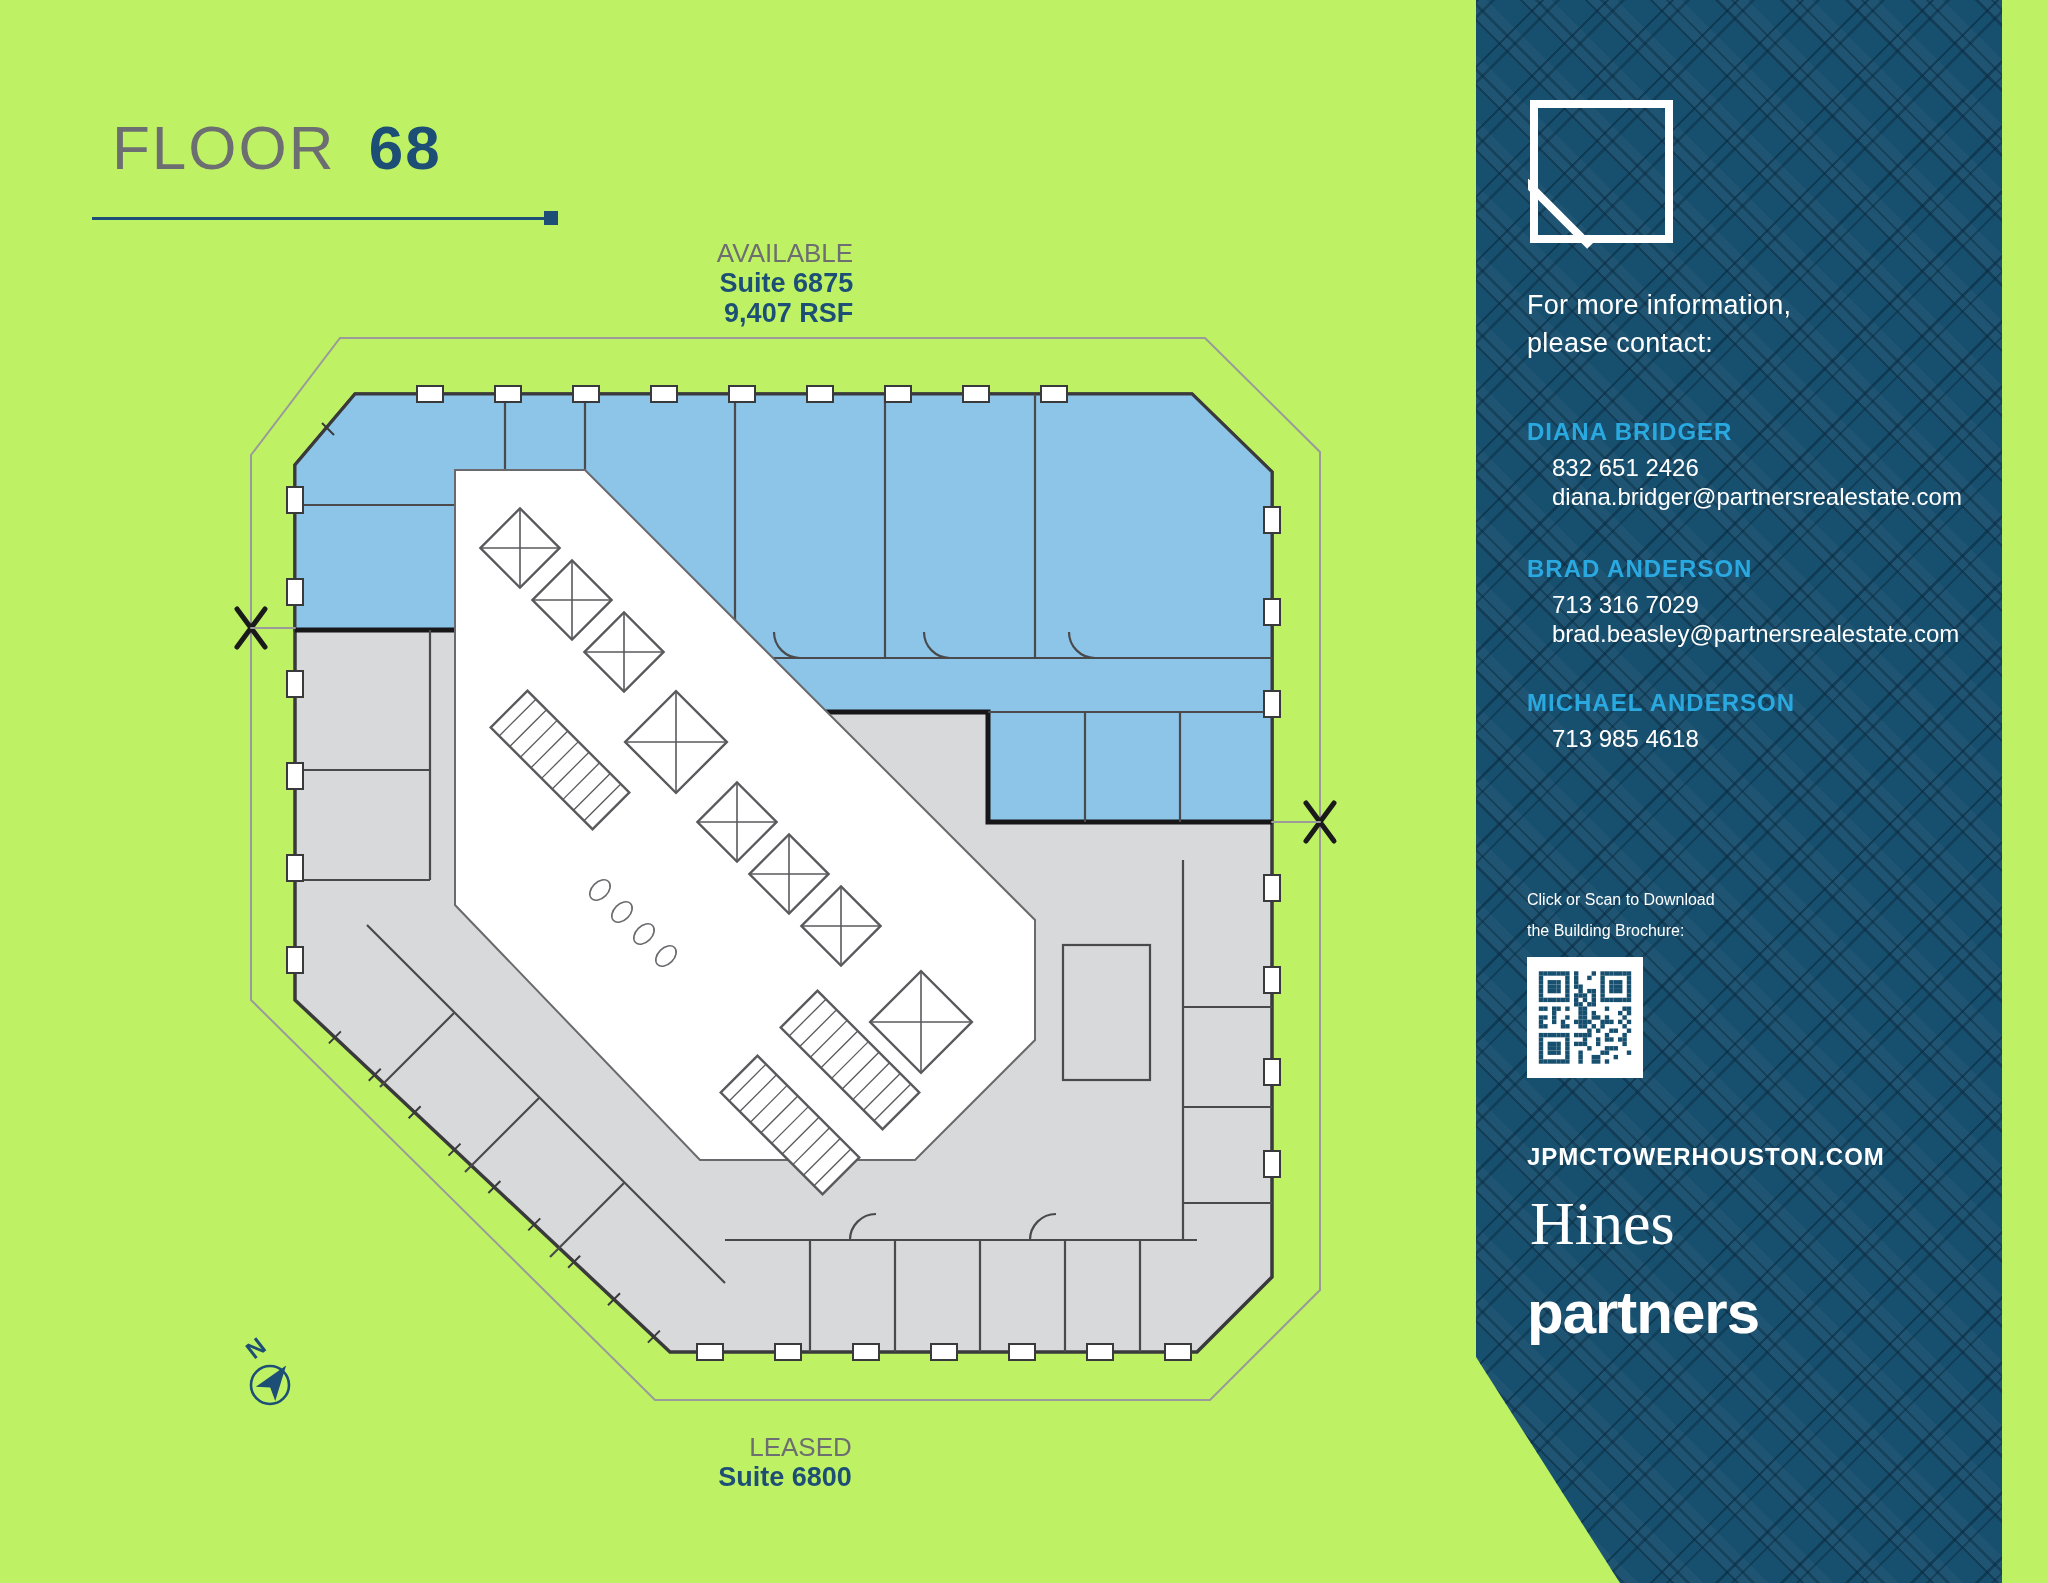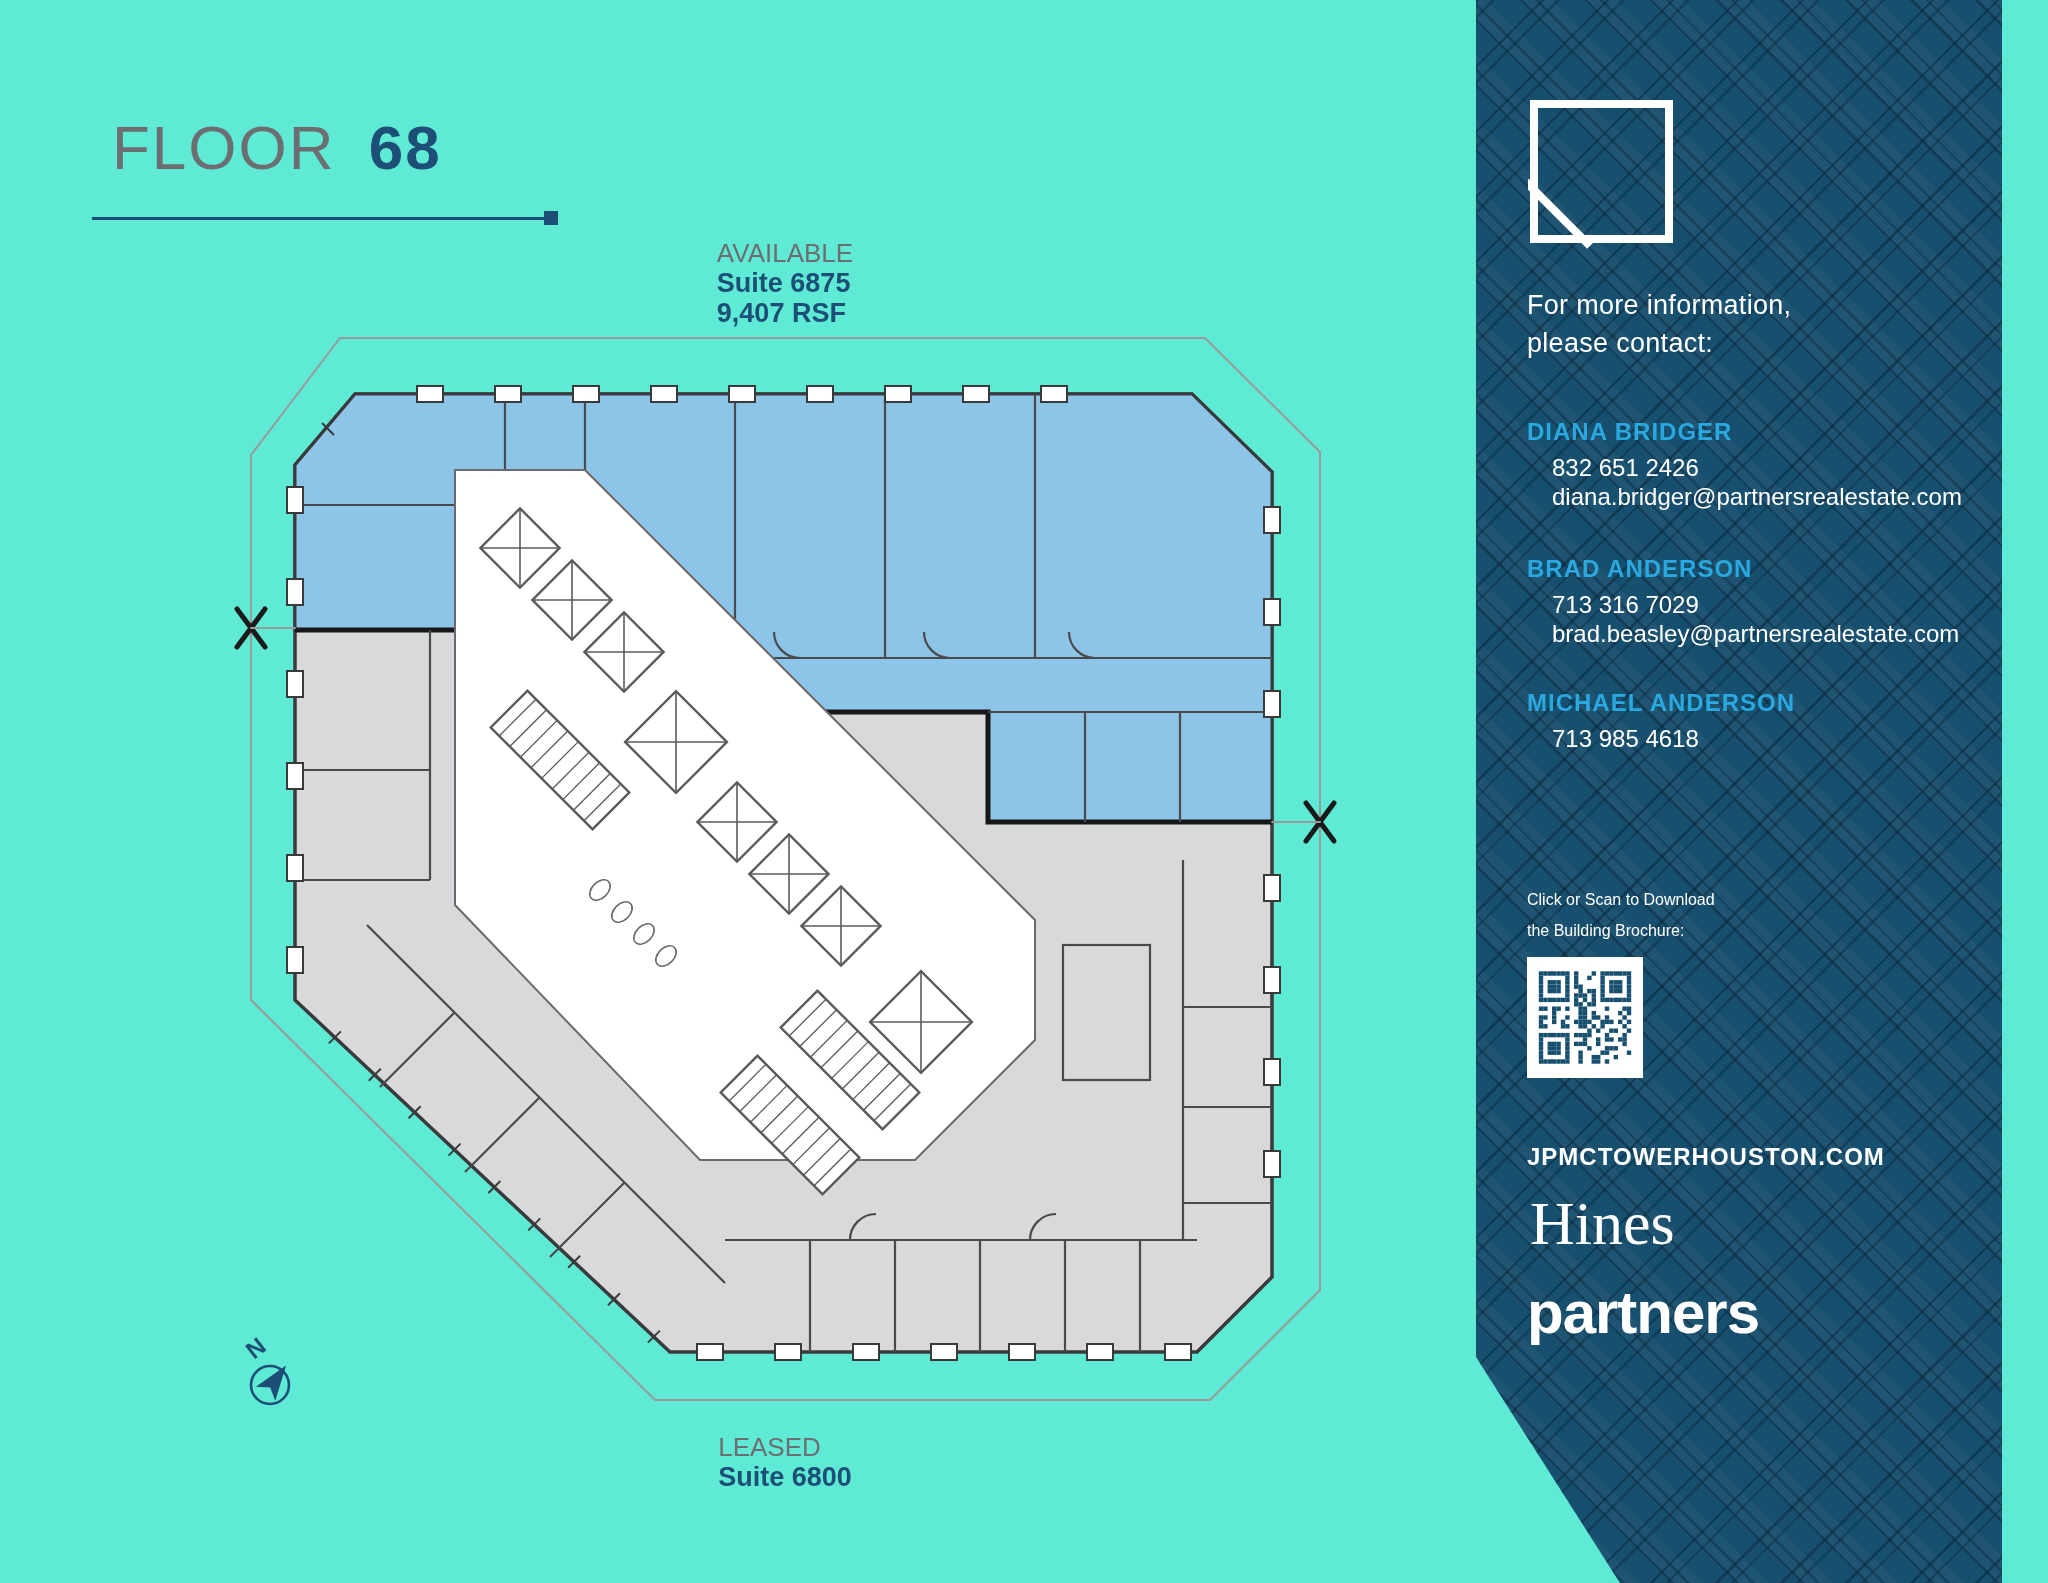--- a/index.html
+++ b/index.html
@@ -1,27 +1,27 @@
 <!DOCTYPE html>
 <html><head>
 <meta charset="utf-8">
 <style>
   html,body{margin:0;padding:0;}
-  #page{position:relative;width:2048px;height:1583px;background:#5eead4;overflow:hidden;
+  #page{position:relative;width:2048px;height:1583px;background:#bef264;overflow:hidden;
         font-family:"Liberation Sans", sans-serif;}
 
   
   #title{position:absolute;left:112px;top:112px;font-size:62px;letter-spacing:2px;white-space:nowrap;}
   #title .t-gray{color:#6d6e71;font-weight:400;}
   #title .t-num{color:#1d4f76;font-weight:700;margin-left:14px;}
   #title-rule{position:absolute;left:92px;top:217px;width:452px;height:3px;background:#1d4f76;}
   #title-rule .endcap{position:absolute;right:-14px;top:-6px;width:14px;height:14px;background:#1d4f76;}
 
   
-  .plan-label{position:absolute;text-align:left;transform:translateX(-50%);line-height:30px;white-space:nowrap;}
+  .plan-label{position:absolute;text-align:right;transform:translateX(-50%);line-height:30px;white-space:nowrap;}
   .pl-status{color:#6d6e71;font-size:26px;}
   .pl-suite{color:#1d4f76;font-size:27px;font-weight:700;}
 
   
   #plan-svg{position:absolute;left:0;top:0;}
 
   
   #sidebar{position:absolute;left:1476px;top:0;width:526px;height:1583px;color:#ffffff;
     background-color:#174f6e;
     background-image:

